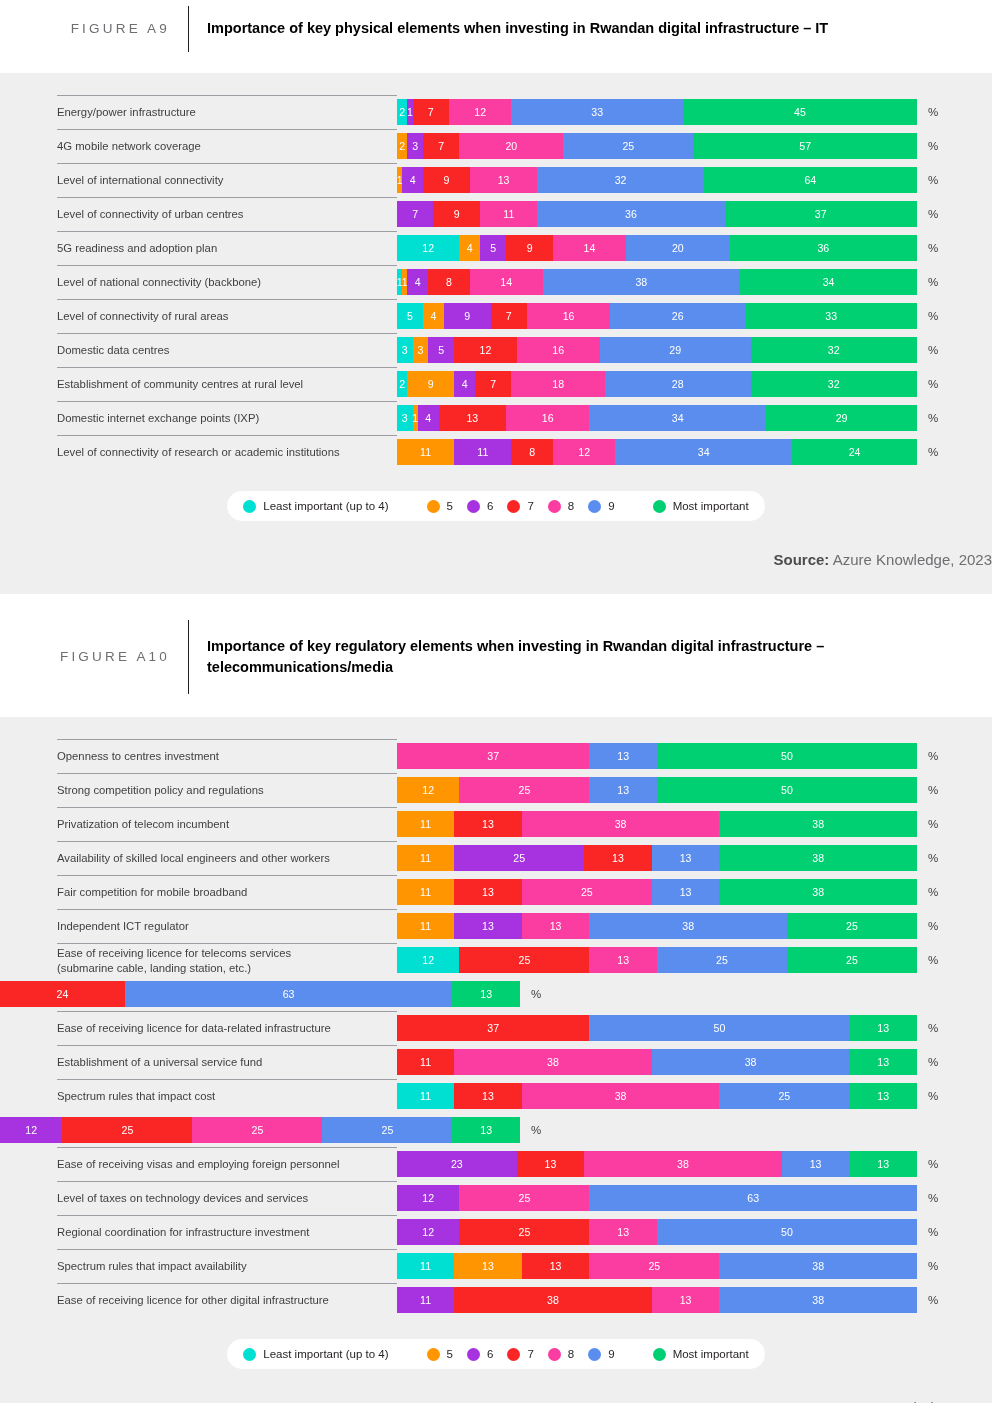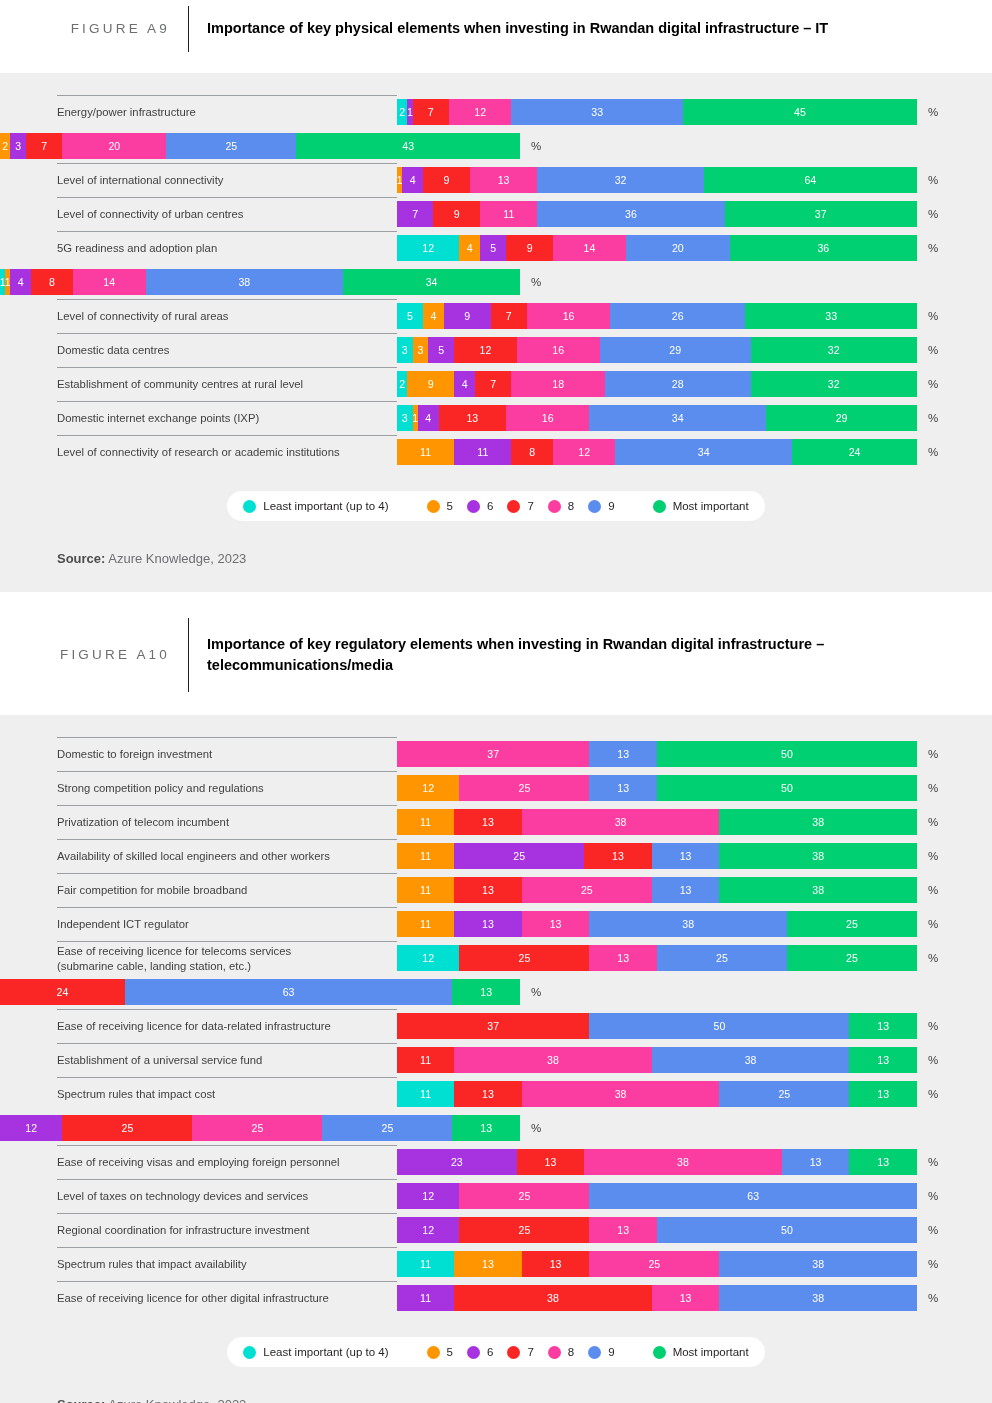--- a/index.html
+++ b/index.html
@@ -96,22 +96,23 @@
   .lg-item{display:flex;align-items:center;margin-right:14px;}
   .lg-item:last-child{margin-right:0;}
   .dot{
     width:13px;height:13px;border-radius:50%;
     margin-right:7px;flex:0 0 13px;
   }
   .lg-label{font-size:11.5px;color:#231f20;}
   .lg-spacer{width:24px;}
 
   .source{
-    font-size:13px;color:#6d6e71;
+    font-size:15px;color:#6d6e71;
     padding:30px 0 26px 57px;
+    text-align:right;
   }
   .source b{color:#4d4d4f;font-weight:bold;}
 
   .gap-white{height:14px;background:#ffffff;}
 </style>
 </head>
 <body>
 
 <div class="figure-block">
 
@@ -133,27 +134,32 @@
             <div class="seg" style="background: rgb(0, 224, 210); flex: 0 0 2%;">2</div>
             <div class="seg" style="background: rgb(167, 51, 224); flex: 0 0 1%;">1</div>
             <div class="seg" style="background: rgb(250, 38, 38); flex: 0 0 7%;">7</div>
             <div class="seg" style="background: rgb(251, 60, 160); flex: 0 0 12%;">12</div>
             <div class="seg" style="background: rgb(91, 141, 239); flex: 0 0 33%;">33</div>
             <div class="seg" style="background: rgb(0, 207, 114); flex: 0 0 45%;">45</div>
           </div>
           <div class="pct">%</div>
         </div>
         <div class="row">
+          <div class="row-label">
+            <div>
+              <span>4G mobile network coverage</span>
+            </div>
+          </div>
           <div class="bar">
             <div class="seg" style="background: rgb(255, 149, 0); flex: 0 0 2%;">2</div>
             <div class="seg" style="background: rgb(167, 51, 224); flex: 0 0 3%;">3</div>
             <div class="seg" style="background: rgb(250, 38, 38); flex: 0 0 7%;">7</div>
             <div class="seg" style="background: rgb(251, 60, 160); flex: 0 0 20%;">20</div>
             <div class="seg" style="background: rgb(91, 141, 239); flex: 0 0 25%;">25</div>
-            <div class="seg" style="background: rgb(0, 207, 114); flex: 0 0 43%;">43</div>
+            <div class="seg" style="background: rgb(0, 207, 114); flex: 0 0 43%;">57</div>
           </div>
           <div class="pct">%</div>
         </div>
         <div class="row">
           <div class="row-label">
             <div>
               <span>Level of international connectivity</span>
             </div>
           </div>
           <div class="bar">
@@ -192,20 +198,25 @@
             <div class="seg" style="background: rgb(255, 149, 0); flex: 0 0 4%;">4</div>
             <div class="seg" style="background: rgb(167, 51, 224); flex: 0 0 5%;">5</div>
             <div class="seg" style="background: rgb(250, 38, 38); flex: 0 0 9%;">9</div>
             <div class="seg" style="background: rgb(251, 60, 160); flex: 0 0 14%;">14</div>
             <div class="seg" style="background: rgb(91, 141, 239); flex: 0 0 20%;">20</div>
             <div class="seg" style="background: rgb(0, 207, 114); flex: 0 0 36%;">36</div>
           </div>
           <div class="pct">%</div>
         </div>
         <div class="row">
+          <div class="row-label">
+            <div>
+              <span>Level of national connectivity (backbone)</span>
+            </div>
+          </div>
           <div class="bar">
             <div class="seg" style="background: rgb(0, 224, 210); flex: 0 0 1%;">1</div>
             <div class="seg" style="background: rgb(255, 149, 0); flex: 0 0 1%;">1</div>
             <div class="seg" style="background: rgb(167, 51, 224); flex: 0 0 4%;">4</div>
             <div class="seg" style="background: rgb(250, 38, 38); flex: 0 0 8%;">8</div>
             <div class="seg" style="background: rgb(251, 60, 160); flex: 0 0 14%;">14</div>
             <div class="seg" style="background: rgb(91, 141, 239); flex: 0 0 38%;">38</div>
             <div class="seg" style="background: rgb(0, 207, 114); flex: 0 0 34%;">34</div>
           </div>
           <div class="pct">%</div>
@@ -345,21 +356,21 @@
     <div class="fig-num">FIGURE A10</div>
     <div class="fig-rule"></div>
     <div class="fig-title">Importance of key regulatory elements when investing in Rwandan digital infrastructure – telecommunications/media</div>
   </div>
 
   <div class="panel">
     <div class="chart-area" id="chart-a10">
         <div class="row">
           <div class="row-label">
             <div>
-              <span>Domestic to foreign investment</span>
+              <span>Openness to centres investment</span>
             </div>
           </div>
           <div class="bar">
             <div class="seg" style="background: rgb(251, 60, 160); flex: 0 0 37%;">37</div>
             <div class="seg" style="background: rgb(91, 141, 239); flex: 0 0 13%;">13</div>
             <div class="seg" style="background: rgb(0, 207, 114); flex: 0 0 50%;">50</div>
           </div>
           <div class="pct">%</div>
         </div>
         <div class="row">

